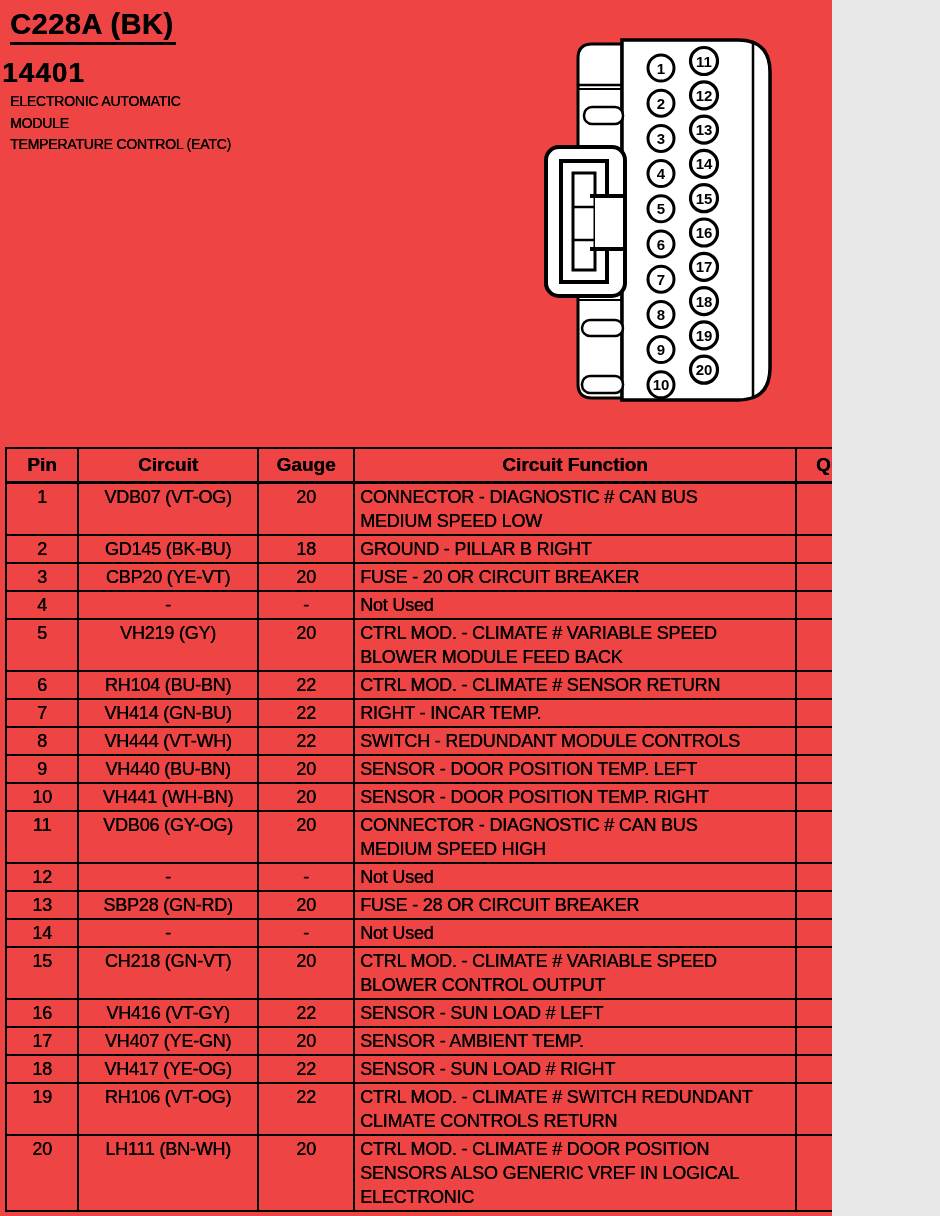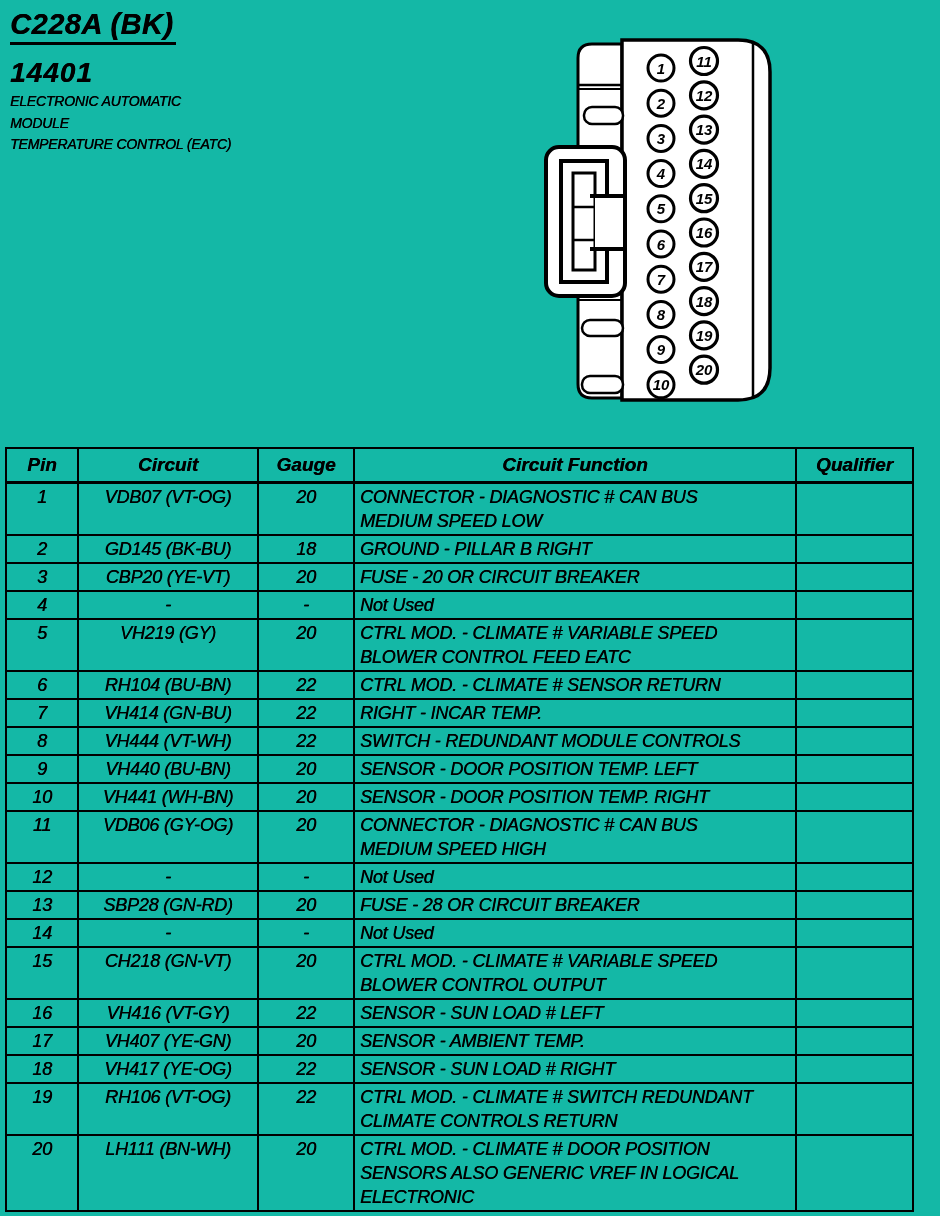--- a/index.html
+++ b/index.html
@@ -1,32 +1,31 @@
 <!DOCTYPE html>
 <html><head>
 <meta charset="utf-8">
 <style>
   html, body { margin:0; padding:0; background:#e8e8e8; }
   .page {
-    position:relative; width:940px; height:1216px; background:#14b8a6;
+    position:relative; width:832px; height:1216px; background:#ef4444;
     color:#000; font-family:"Liberation Sans", sans-serif;
     overflow:hidden;
-    font-style:italic;
   }
   .page * { box-sizing:border-box; }
   .ink { text-shadow:0.4px 0 0 #000; } 
 
   .doc-title {
     position:absolute; left:10px; top:8px;
     font-size:29px; font-weight:bold; letter-spacing:0.5px;
     border-bottom:3px solid #000; padding:0 3px 1px 0;
     display:inline-block;
   }
   .part-number {
-    position:absolute; left:10px; top:57px;
+    position:absolute; left:2px; top:57px;
     font-size:28px; font-weight:bold; letter-spacing:1px;
   }
   .desc {
     position:absolute; left:10px; top:91px;
     font-size:14px; line-height:21.5px; letter-spacing:-0.2px;
   }
 
   .connector-svg { position:absolute; left:538px; top:23px; }
   .connector-svg .outline { fill:#fff; stroke:#000; }
   .connector-svg text {
@@ -190,21 +189,21 @@
             <div>Not Used</div>
           </td>
           <td class="c-qualifier"></td>
         </tr>
         <tr>
           <td class="c-pin">5</td>
           <td class="c-circuit">VH219 (GY)</td>
           <td class="c-gauge">20</td>
           <td class="c-function">
             <div>CTRL MOD. - CLIMATE # VARIABLE SPEED</div>
-            <div>BLOWER CONTROL FEED EATC</div>
+            <div>BLOWER MODULE FEED BACK</div>
           </td>
           <td class="c-qualifier"></td>
         </tr>
         <tr>
           <td class="c-pin">6</td>
           <td class="c-circuit">RH104 (BU-BN)</td>
           <td class="c-gauge">22</td>
           <td class="c-function">
             <div>CTRL MOD. - CLIMATE # SENSOR RETURN</div>
           </td>

